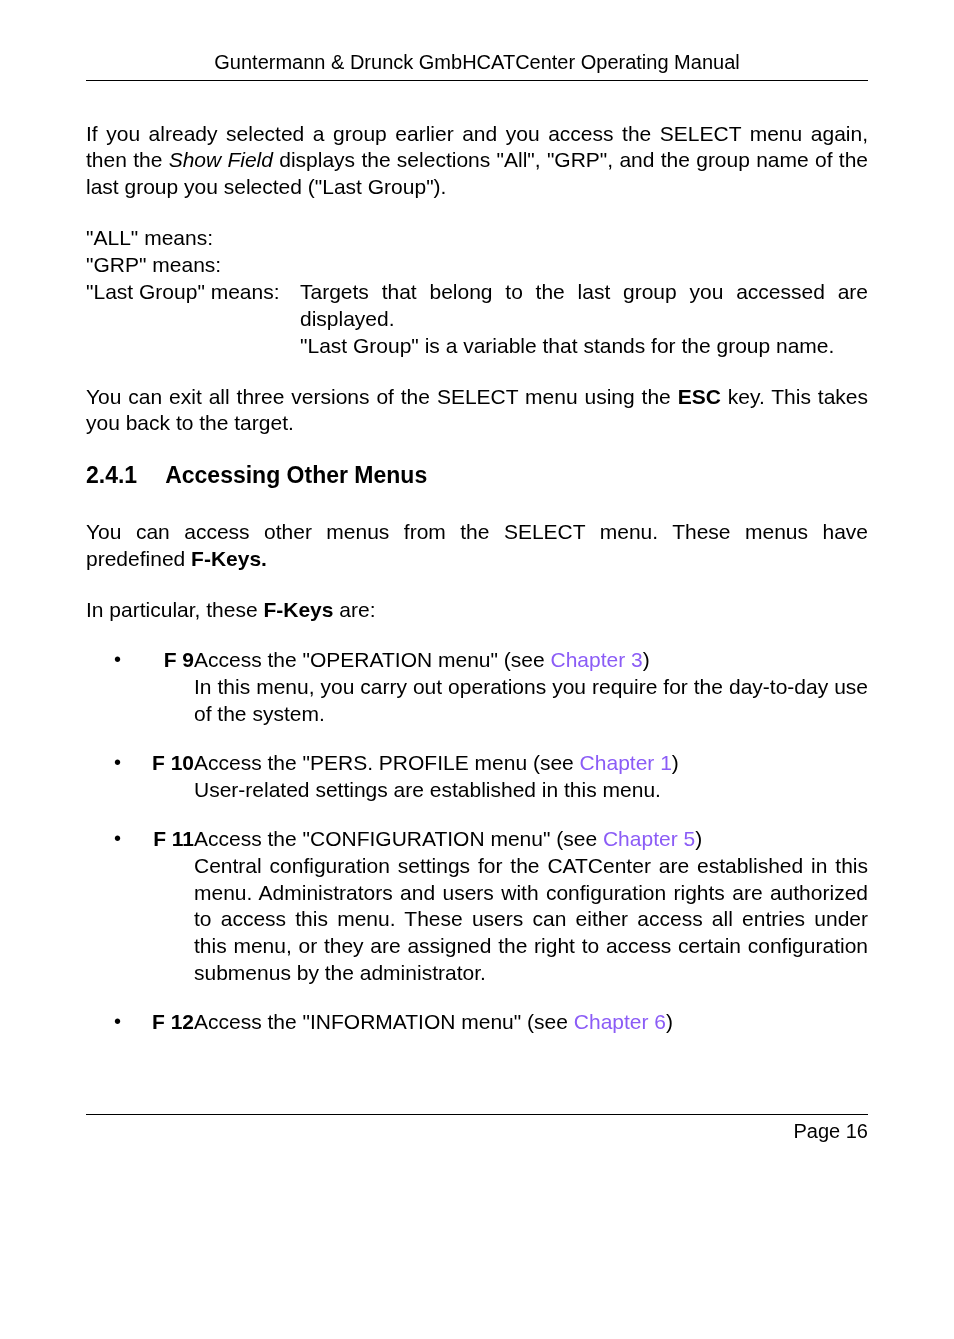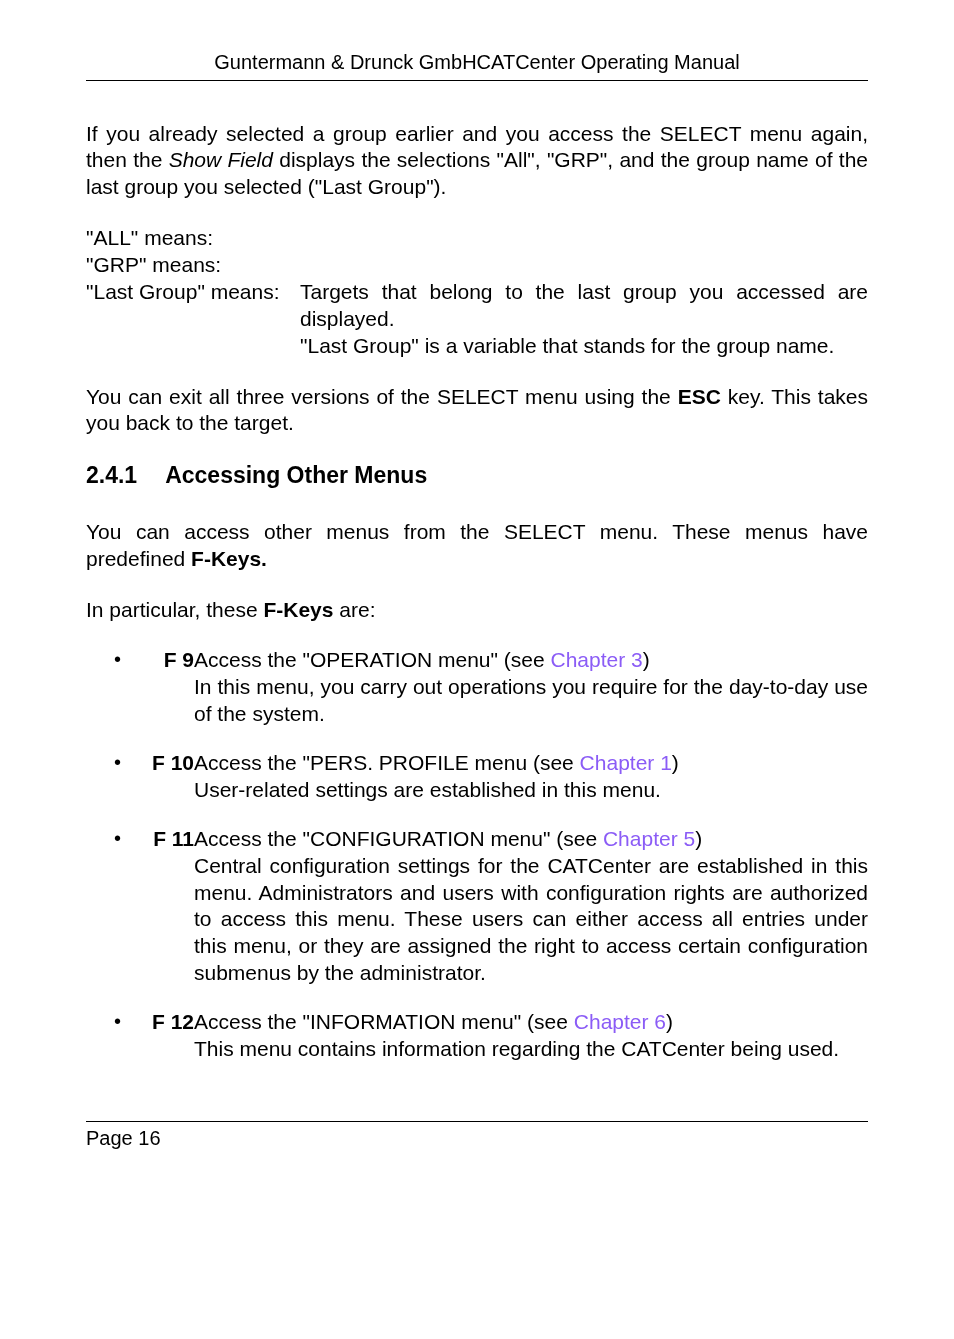--- a/index.html
+++ b/index.html
@@ -88,23 +88,23 @@
     width: 62px;
     flex: 0 0 62px;
     text-align: right;
   }
   ul.fkeys > li .fbody {
     flex: 1;
     text-align: justify;
   }
   .footer-rule {
     border-top: 1.5px solid #000;
-    margin-top: 58px;
+    margin-top: 78px;
     padding-top: 4px;
-    text-align: left;
+    text-align: right;
     font-size: 20px;
   }
 </style>
 </head>
 <body>
 
 <div class="header">
   <span>Guntermann &amp; Drunck GmbH</span>
   <span>CATCenter Operating Manual</span>
 </div>
@@ -179,21 +179,20 @@
       <span class="bold">Access the "CONFIGURATION menu" </span><span>(see </span><span class="blue">Chapter 5</span><span>)</span><br>
       <span>Central configuration settings for the CATCenter are established in this menu.  Administrators and users with configuration rights are authorized to access this menu.  These users can either access all entries under this menu, or they are assigned the right to access certain configuration submenus by the administrator.</span>
     </span>
   </li>
 
   <li>
     <span class="bullet">•</span>
     <span class="fkey blue-bold">F 12</span>
     <span class="fbody">
       <span class="bold">Access the "INFORMATION menu" </span><span>(see </span><span class="blue">Chapter 6</span><span class="bold">)</span><br>
-      <span>This menu contains information regarding the CATCenter being used.</span>
     </span>
   </li>
 
 </ul>
 
 <div class="footer-rule">
   <span>Page 16</span>
 </div>
 
 </body></html>

